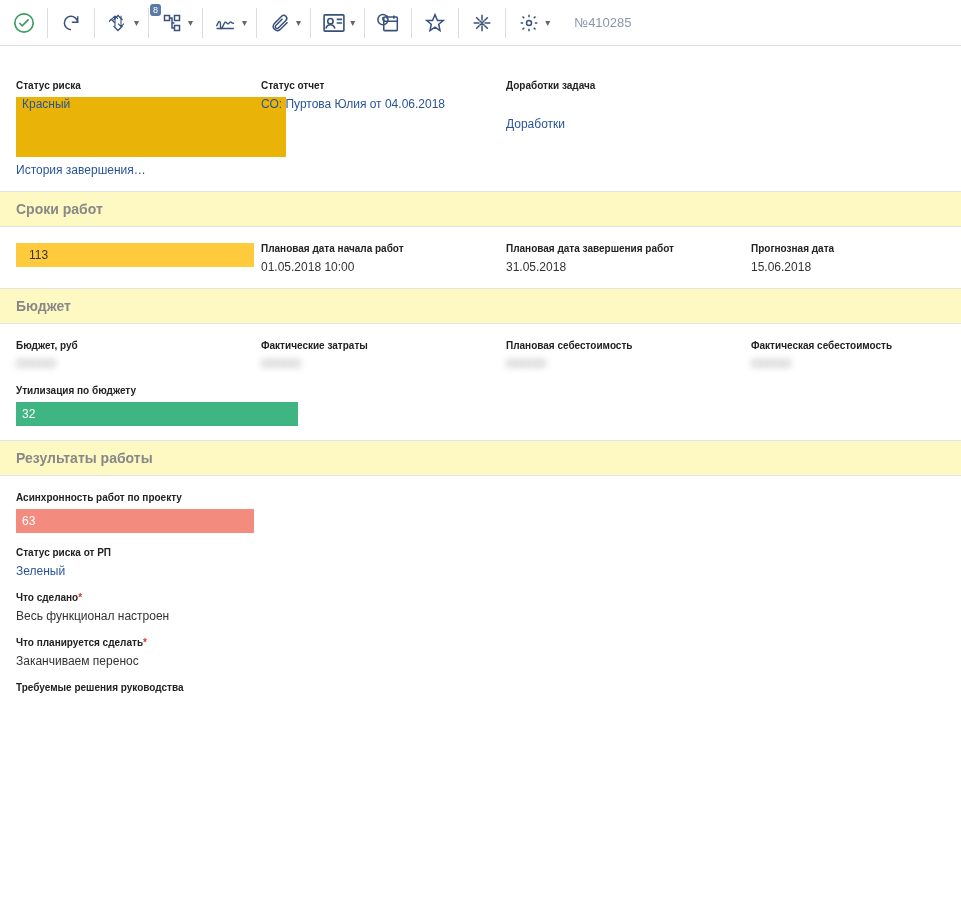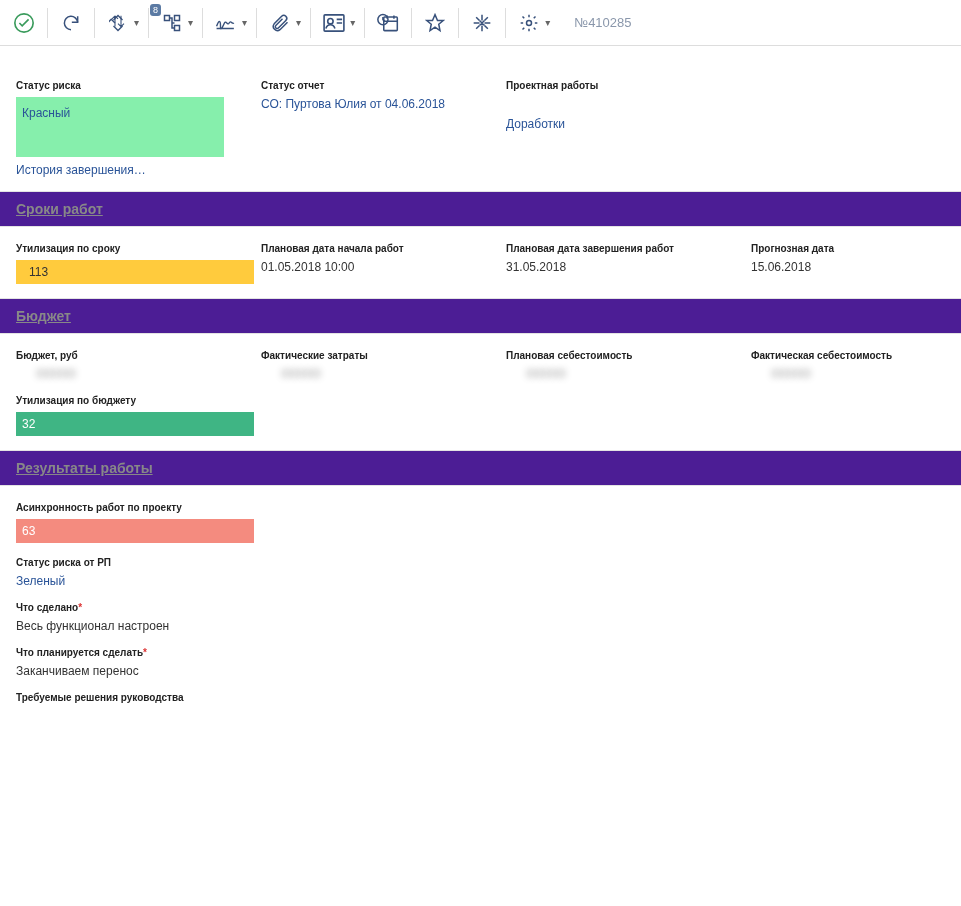--- a/index.html
+++ b/index.html
@@ -46,39 +46,38 @@
   .label {
     font-weight: bold;
     color: #222;
     font-size: 10px;
     padding-bottom: 6px;
   }
   .req::after { content:"*"; color:#d33; }
   .value { color:#333; font-size:12px; }
   .link { color:#2a5498; cursor:pointer; }
   .block-red {
-    background:#86efac; color:#24497f;
-    padding:9px 6px; width:208px; height:60px;
+    background:#eab308; color:#24497f;
+    padding:0 6px; width:270px; height:60px;
     line-height:14px;
   }
   .block-yellow { background:#ffcb3d; padding:5px 13px; width:238px; }
-  .block-green { background:#3fb584; color:#fff; padding:5px 6px; width:238px; }
+  .block-green { background:#3fb584; color:#fff; padding:5px 6px; width:282px; }
   .block-coral { background:#f48b7f; color:#fff; padding:5px 6px; width:238px; }
   .section-head {
     border-top:1px solid #e3e3e3;
     border-bottom:1px solid #e3e3e3;
-    background:#4c1d95;
+    background:#fef9c3;
     color:#888;
     font-weight:bold;
     font-size:14px;
     padding:9px 16px;
     margin: 0 -16px 16px -16px;
-    text-decoration: underline;
-  }
-  .blur { color:transparent; text-shadow: 0 0 6px #999; user-select:none;margin-left:20px; }
+  }
+  .blur { color:transparent; text-shadow: 0 0 6px #999; user-select:none; }
   .hist { color:#2a5498; cursor:pointer; padding-top:6px; display:inline-block; }
   .spacer { height:4px; }
   .field-group { margin-bottom:14px; }
 </style>
 </head>
 <body>
 
 <div class="toolbar">
   <div class="tb-btn">
     <svg width="22" height="22" viewBox="0 0 24 24">
@@ -175,33 +174,32 @@
     <div>
       <div class="label">Статус риска</div>
       <div class="block-red"><span class="link">Красный</span></div>
       <a class="hist">История завершения…</a>
     </div>
     <div>
       <div class="label">Статус отчет</div>
       <div class="value link">СО: Пуртова Юлия от 04.06.2018</div>
     </div>
     <div>
-      <div class="label">Проектная работы</div>
+      <div class="label">Доработки задача</div>
       <div class="spacer"></div>
         <div class="spacer"></div>
       <div class="value link" style="padding-top:12px;">Доработки</div>
     </div>
     <div></div>
   </div>
 
   <div class="section-head">Сроки работ</div>
 
   <div class="row">
     <div>
-      <div class="label">Утилизация по сроку</div>
       <div class="block-yellow">113</div>
     </div>
     <div>
       <div class="label">Плановая дата начала работ</div>
       <div class="value">01.05.2018 10:00</div>
     </div>
     <div>
       <div class="label">Плановая дата завершения работ</div>
       <div class="value">31.05.2018</div>
     </div>

